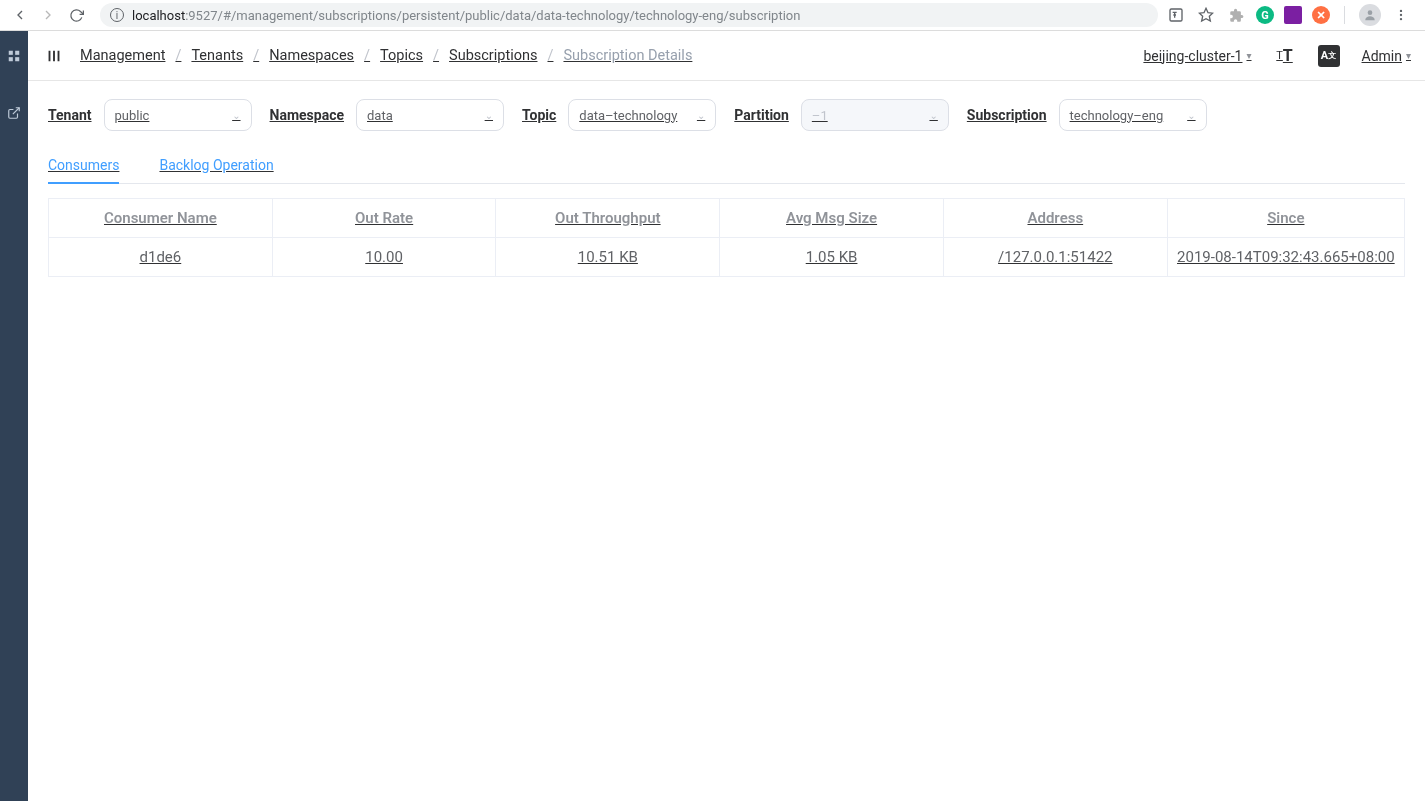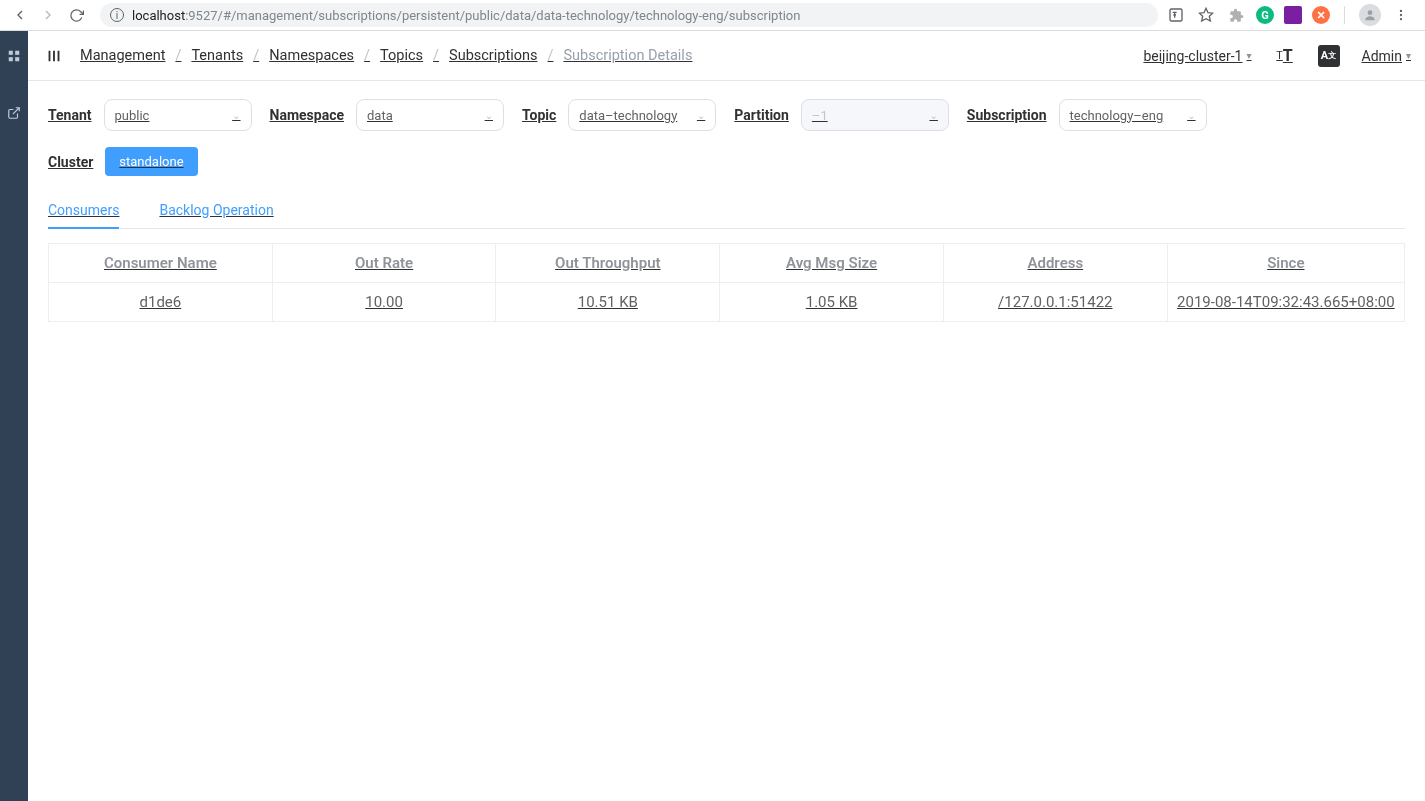--- a/index.html
+++ b/index.html
@@ -338,24 +338,20 @@
           <span class="chev-s">⌄</span>
         </div>
 
         <span class="filter-label">Subscription</span>
         <div class="select">
           <span>technology–eng</span>
           <span class="chev-s">⌄</span>
         </div>
       </div>
 
-      <div class="filter-row">
-        <span class="filter-label">Cluster</span>
-        <span class="cluster-tag">standalone</span>
-      </div>
 
       <div class="tabs">
         <div class="tab active">Consumers</div>
         <div class="tab hover">Backlog Operation</div>
       </div>
 
       <table class="table">
         <colgroup>
           <col style="width:16.5%">
             <col style="width:16.5%">

